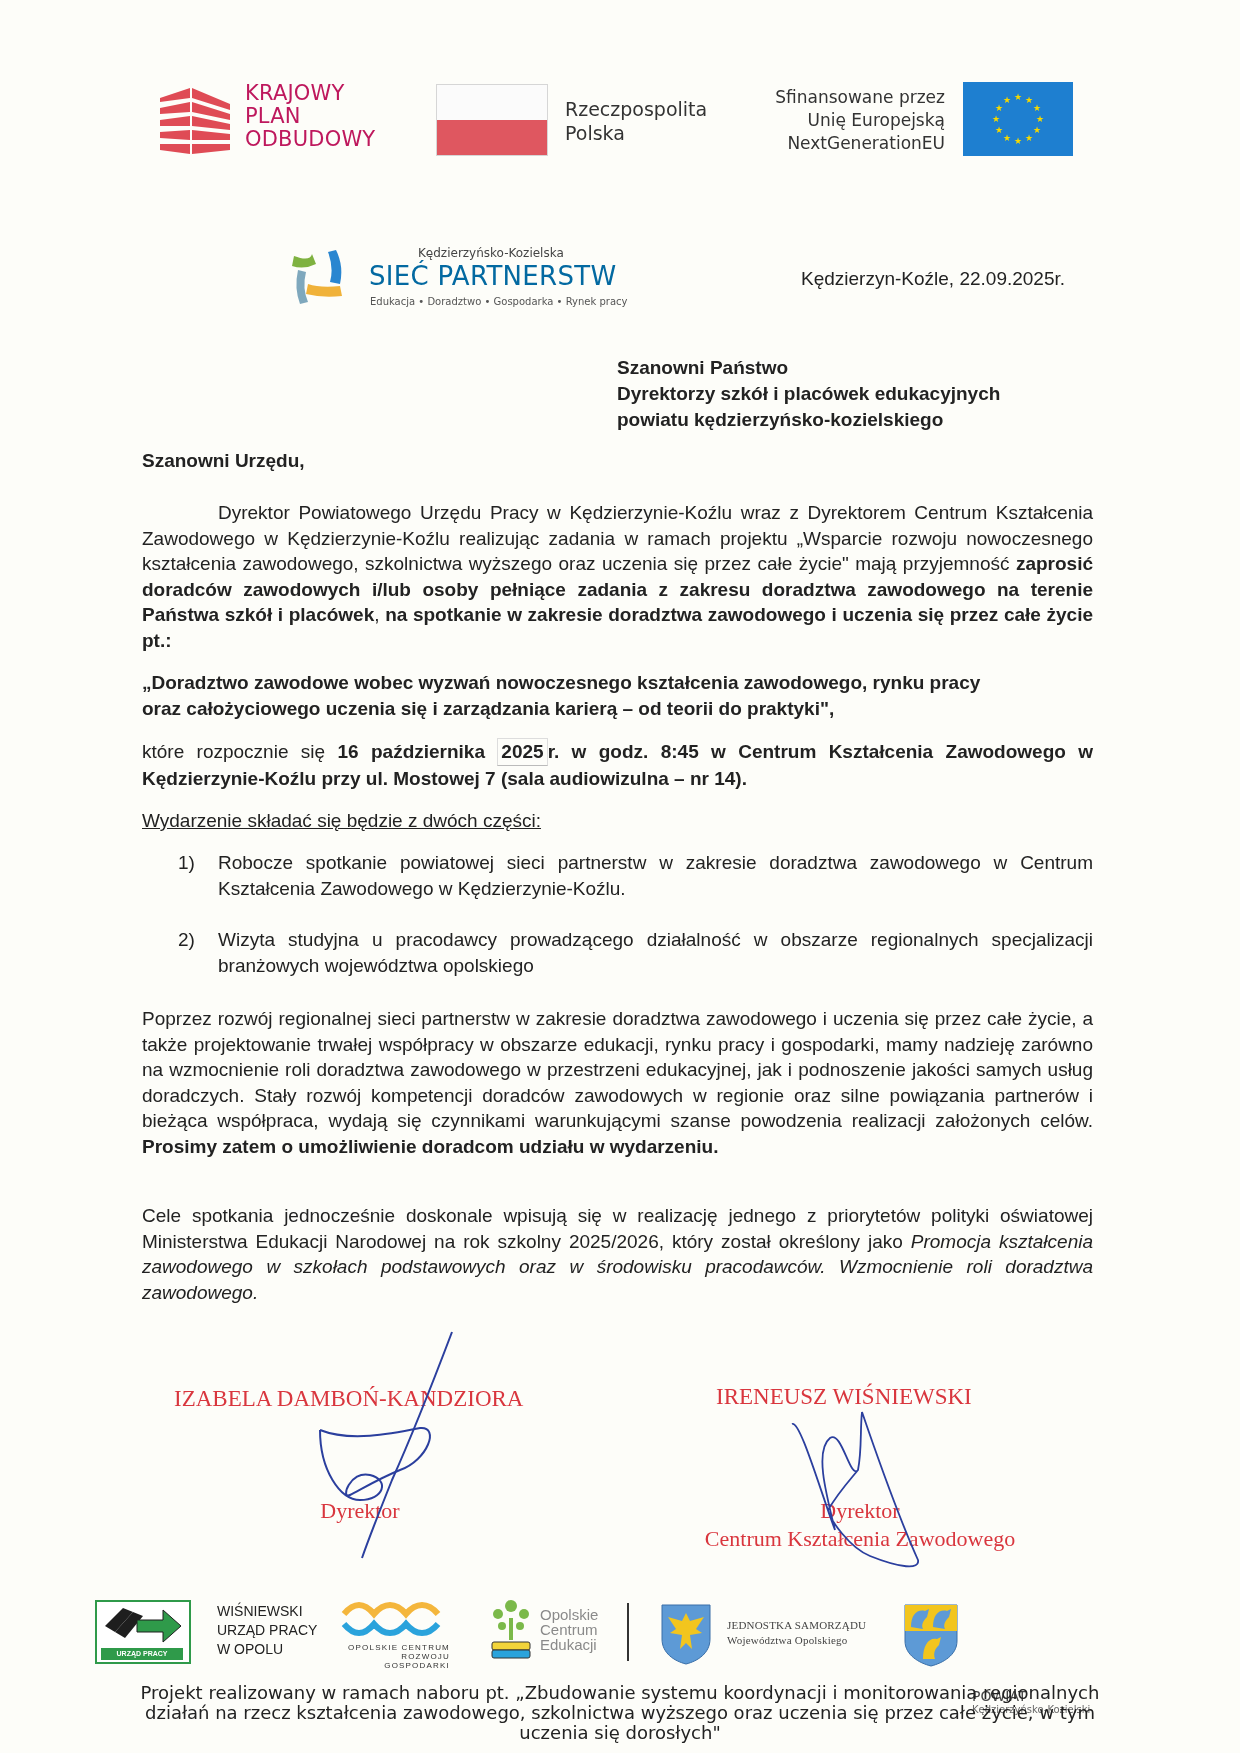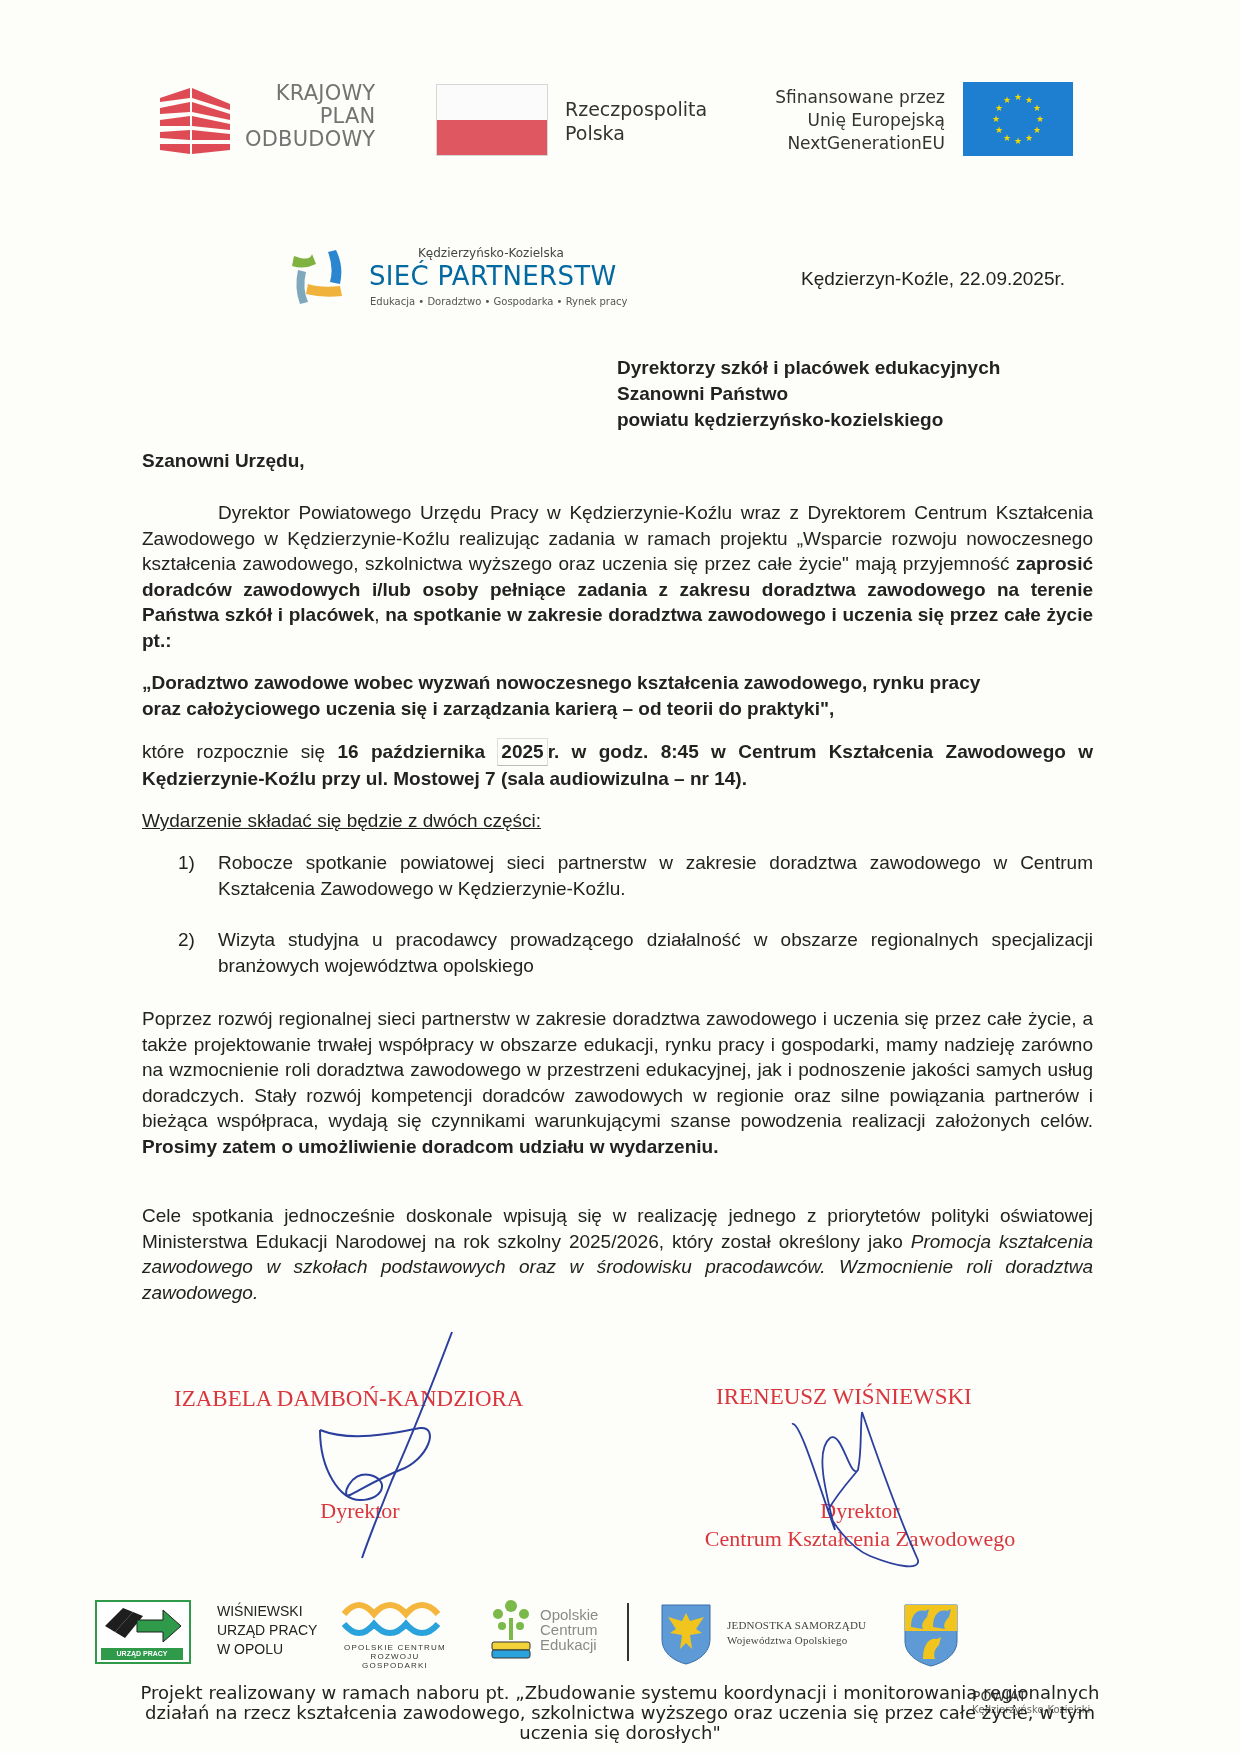--- a/index.html
+++ b/index.html
@@ -2,21 +2,21 @@
 <html><head>
 <meta charset="utf-8">
 <style>
   * { box-sizing: border-box; margin: 0; padding: 0; }
   html, body { width: 1240px; height: 1753px; background: #fdfdf9; }
   body { position: relative; font-family: "Liberation Sans", sans-serif; color: #1e1e1e; overflow: hidden; }
   .abs { position: absolute; }
 
   
   .kpo-icon { left: 160px; top: 84px; width: 72px; height: 74px; }
-  .kpo-text { left: 245px; top: 82px; color: #737373; font-family: "DejaVu Sans", sans-serif; font-size: 21px; line-height: 23px; font-weight: normal; letter-spacing: 0.2px; text-align: right; }
+  .kpo-text { left: 245px; top: 82px; color: #be185d; font-family: "DejaVu Sans", sans-serif; font-size: 21px; line-height: 23px; font-weight: normal; letter-spacing: 0.2px; }
   .pl-flag { left: 436px; top: 84px; width: 112px; height: 72px; border: 1px solid #d6d6d6; }
   .pl-flag .white { height: 50%; background: #fbfbfb; }
   .pl-flag .red { height: 50%; background: #df5760; }
   .rp-text { left: 565px; top: 97px; font-family: "DejaVu Sans", sans-serif; font-size: 19px; line-height: 24px; color: #333; }
   .eu-text { left: 700px; top: 86px; width: 245px; text-align: right; font-family: "DejaVu Sans", sans-serif; font-size: 17px; line-height: 23px; color: #333; }
   .eu-flag { left: 963px; top: 82px; width: 110px; height: 74px; background: #1e7fd0; }
 
   
   .siec-icon { left: 290px; top: 248px; width: 56px; height: 60px; }
   .siec-small { left: 418px; top: 246px; font-family: "DejaVu Sans", sans-serif; font-size: 12px; color: #444; }
@@ -49,21 +49,21 @@
   .sig-role { font-family: "Liberation Serif", serif; color: #d9363e; font-size: 22px; text-align: center; line-height: 28px; }
   .sig1-name { left: 174px; top: 1386px; }
   .sig1-role { left: 200px; top: 1497px; width: 320px; }
   .sig2-name { left: 716px; top: 1384px; }
   .sig2-role { left: 670px; top: 1497px; width: 380px; }
   .sig-scribble { pointer-events: none; }
 
   
   .up-logo { left: 95px; top: 1600px; width: 96px; height: 64px; border: 2px solid #2f9a4a; background: #fff; }
   .wup-text { left: 217px; top: 1602px; font-size: 14px; line-height: 19px; color: #222; }
-  .ocrg-text { left: 340px; top: 1643px; font-size: 8px; line-height: 9px; letter-spacing: 1.2px; color: #333; text-align: center; width: 110px; }
+  .ocrg-text { left: 340px; top: 1643px; font-size: 8px; line-height: 9px; letter-spacing: 1.2px; color: #333; text-align: right; width: 110px; }
   .oce-text { left: 540px; top: 1607px; font-size: 15px; line-height: 15px; color: #8a8a8a; }
   .divider { left: 627px; top: 1603px; width: 2px; height: 58px; background: #333; }
   .jsw-text { left: 727px; top: 1618px; font-family: "Liberation Serif", serif; font-size: 11px; line-height: 15px; color: #444; letter-spacing: 0.2px; }
   .powiat-text { left: 972px; top: 1688px; font-family: "DejaVu Sans", sans-serif; color: #444; }
   .powiat-text .big { font-size: 14px; }
   .powiat-text .small { font-size: 10px; color: #666; }
 
   .footer { left: 140px; width: 960px; top: 1683px; text-align: center; font-size: 18px; line-height: 20px; color: #222; font-family: "DejaVu Sans", sans-serif; }
 </style>
 </head>
@@ -123,22 +123,22 @@
   <path d="M18 36 Q30 40 50 38 L52 48 Q32 50 16 46 Z" fill="#f0b23a"></path>
   <path d="M8 22 Q4 40 10 56 L18 54 Q12 40 16 24 Z" fill="#7fa8bd"></path>
 </svg>
 <div class="abs siec-small">Kędzierzyńsko-Kozielska</div>
 <div class="abs siec-title">SIEĆ PARTNERSTW</div>
 <div class="abs siec-sub">Edukacja • Doradztwo • Gospodarka • Rynek pracy</div>
 
 <div class="abs place-date">Kędzierzyn-Koźle, 22.09.2025r.</div>
 
 <div class="abs addressee">
+  <div>Szanowni Państwo</div>
   <div>Dyrektorzy szkół i placówek edukacyjnych</div>
-  <div>Szanowni Państwo</div>
   <div>powiatu kędzierzyńsko-kozielskiego</div>
 </div>
 
 <div class="abs salutation">Szanowni Urzędu,</div>
 
 <div class="abs para p1"><span>Dyrektor Powiatowego Urzędu Pracy w Kędzierzynie-Koźlu wraz z Dyrektorem Centrum Kształcenia Zawodowego w Kędzierzynie-Koźlu realizując zadania w ramach projektu „Wsparcie rozwoju nowoczesnego kształcenia zawodowego, szkolnictwa wyższego oraz uczenia się przez całe życie"  mają przyjemność </span><b>zaprosić doradców zawodowych i/lub osoby pełniące zadania z zakresu doradztwa zawodowego na terenie Państwa szkół i placówek</b><span>, </span><b>na spotkanie w zakresie doradztwa zawodowego i uczenia się przez całe życie pt.:</b></div>
 
 <div class="abs title-quote">
   <div>„Doradztwo zawodowe wobec wyzwań nowoczesnego kształcenia zawodowego, rynku pracy</div>
   <div>oraz całożyciowego uczenia się i zarządzania karierą – od teorii do praktyki",</div>

